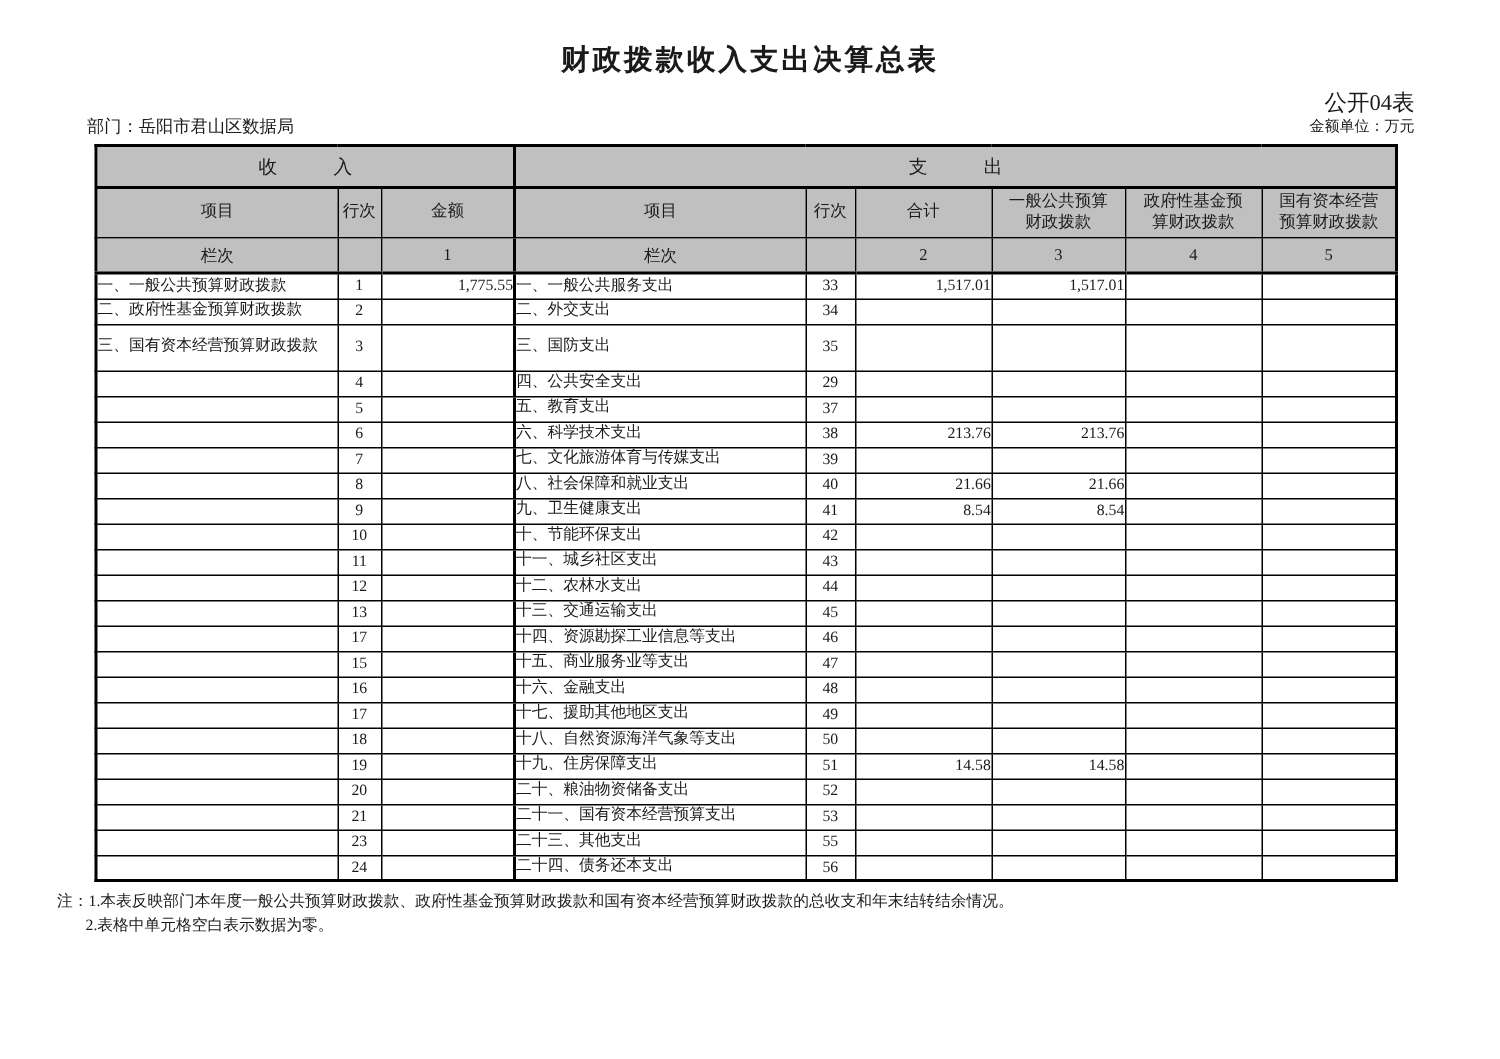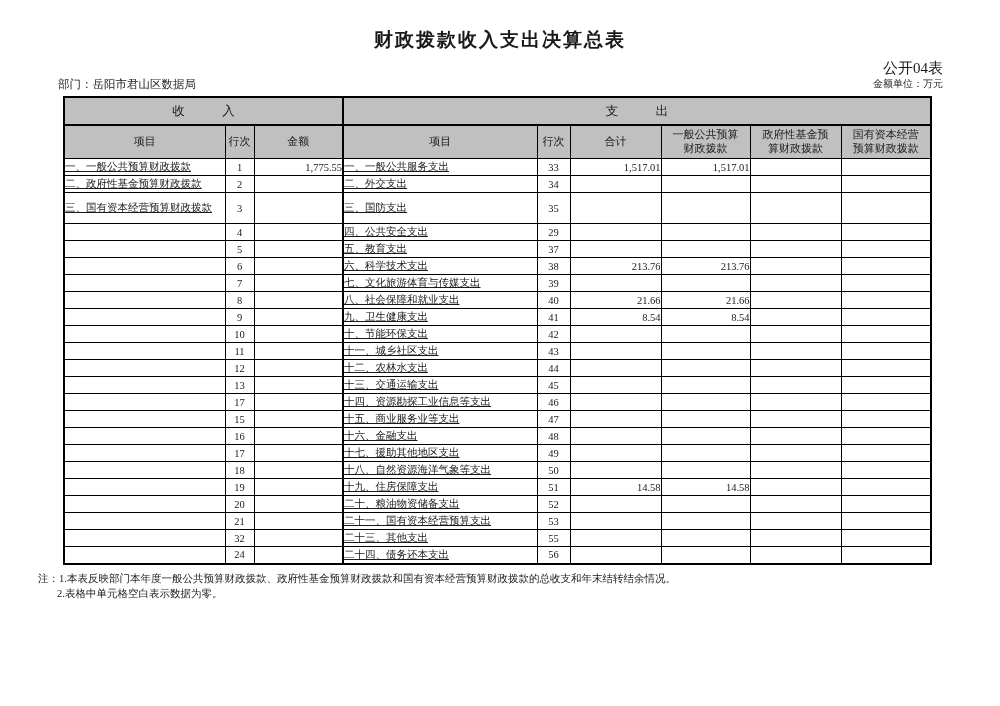--- a/index.html
+++ b/index.html
@@ -83,21 +83,20 @@
     border-bottom: 2px solid #000;
     text-align: center;
   }
   tbody tr { height: 17px; }
   tbody tr.tall { height: 31px; padding-left: 47px; }
   tbody td { font-size: 10.5px; }
   td.lbl {
     text-align: left;
     padding: 0 1px;
     line-height: 1.15;
-    text-decoration: underline;
   }
   td.ctr { text-align: center; }
   td.num { text-align: right; padding-right: 3px; }
   .exp-start { border-left: 2px solid #000 !important; }
   .notes {
     margin-top: 6px;
     font-size: 10.5px;
     line-height: 1.5;
   }
   .note2 { padding-left: 19px; }
@@ -135,20 +134,31 @@
         <th class="exp-start">项目</th>
         <th>行次</th>
         <th>合计</th>
         <th>一般公共预算
 财政拨款</th>
         <th>政府性基金预
 算财政拨款</th>
         <th>国有资本经营
 预算财政拨款</th>
       </tr>
+      <tr class="lanci-row">
+        <th>栏次</th>
+        <th></th>
+        <th>1</th>
+        <th class="exp-start">栏次</th>
+        <th></th>
+        <th>2</th>
+        <th>3</th>
+        <th>4</th>
+        <th>5</th>
+      </tr>
     </thead>
     <tbody>
   <tr>
     <td class="lbl">一、一般公共预算财政拨款</td>
     <td class="ctr">1</td>
     <td class="num">1,775.55</td>
     <td class="lbl exp-start">一、一般公共服务支出</td>
     <td class="ctr">33</td>
     <td class="num">1,517.01</td>
     <td class="num">1,517.01</td>
@@ -392,21 +402,21 @@
     <td class="ctr">53</td>
     <td class="num"></td>
     <td class="num"></td>
     <td class="num"></td>
     <td class="num"></td>
   </tr>
 
 
   <tr>
     <td class="lbl"></td>
-    <td class="ctr">32</td>
+    <td class="ctr">23</td>
     <td class="num"></td>
     <td class="lbl exp-start">二十三、其他支出</td>
     <td class="ctr">55</td>
     <td class="num"></td>
     <td class="num"></td>
     <td class="num"></td>
     <td class="num"></td>
   </tr>
 
   <tr>

